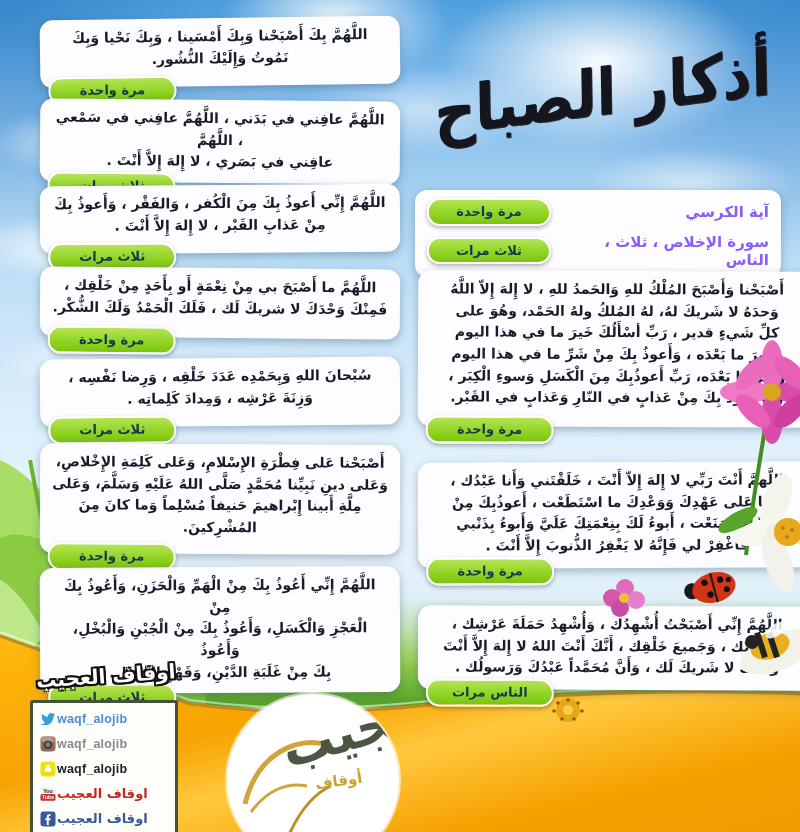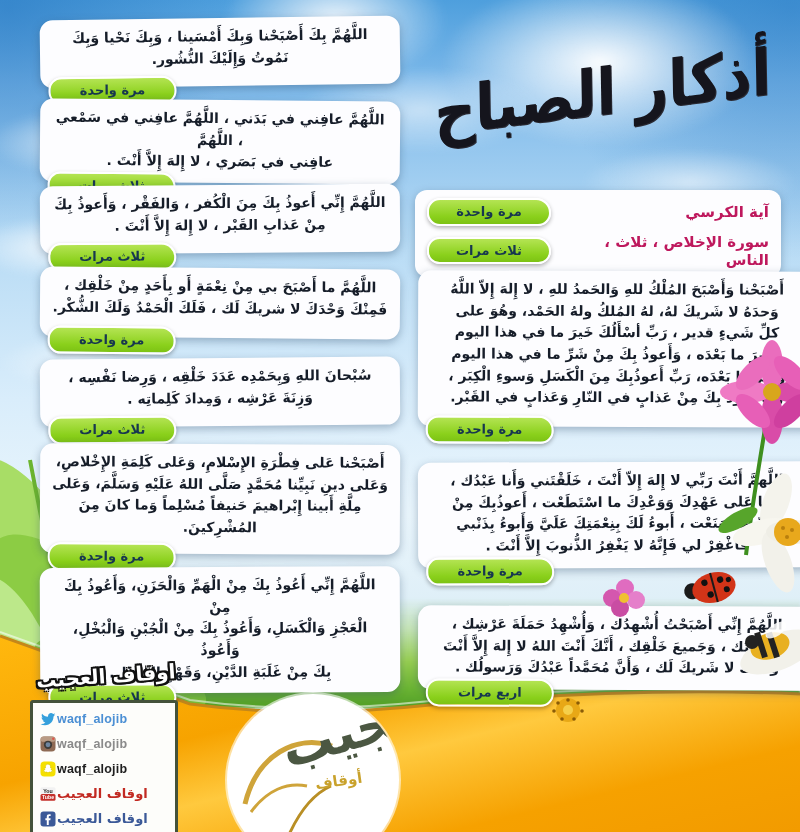--- a/index.html
+++ b/index.html
@@ -45,21 +45,21 @@
     box-shadow:0 2px 4px rgba(0,0,0,.3);
     color:#17374f;font-weight:bold;font-size:13px;line-height:1.35;
     padding:3px 12px;text-align:center;white-space:nowrap;
   }
   .badge-hang{position:absolute;left:8px;bottom:-17px;min-width:100px;}
 
   .quran-card{position:absolute;left:415px;top:190px;width:342px;z-index:18;
     background:#fdfdff;border-radius:12px;box-shadow:0 3px 8px rgba(50,80,110,.38);
     padding:8px 12px;direction:rtl;display:flex;flex-direction:column;gap:7px;}
   .quran-row{display:flex;align-items:center;justify-content:space-between;gap:8px;}
-  .quran-text{font-weight:bold;font-size:15px;color:#be185d;}
+  .quran-text{font-weight:bold;font-size:15px;color:#8b5cf6;}
 
   .brand-text{
     position:absolute;left:36px;top:664px;z-index:30;font-size:20px;font-weight:bold;color:#fff;
     transform:rotate(-4deg);letter-spacing:.5px;
     text-shadow:-2px -2px 0 #111,2px -2px 0 #111,-2px 2px 0 #111,2px 2px 0 #111,0 -2px 0 #111,0 2px 0 #111,-2px 0 0 #111,2px 0 0 #111;
   }
   .social-box{
     position:absolute;left:30px;top:700px;width:130px;height:124px;z-index:30;
     background:#fdfdfa;border:3px solid #44523a;border-radius:3px;
     display:flex;flex-direction:column;justify-content:space-around;padding:4px 6px;
@@ -243,21 +243,21 @@
     <p class="dua-text">اللَّهمَّ أَنْتَ رَبِّي لا إِلهَ إِلاّ أَنْتَ ، خَلَقْتَني وَأَنا عَبْدُك ،
 وَأَنا عَلى عَهْدِكَ وَوَعْدِكَ ما اسْتَطَعْت ، أَعوذُبِكَ مِنْ
 شَرِّ ما صَنَعْت ، أَبوءُ لَكَ بِنِعْمَتِكَ عَلَيَّ وَأَبوءُ بِذَنْبي
 فَاغْفِرْ لي فَإِنَّهُ لا يَغْفِرُ الذُّنوبَ إِلاَّ أَنْتَ .</p>
     <span class="badge badge-hang">مرة واحدة</span>
   </div>
   <div class="dua-card" style="left:418px;top:606px;width:374px;min-height:66px;transform:rotate(0.2deg);">
     <p class="dua-text">اللَّهُمَّ إِنِّي أَصْبَحْتُ أُشْهِدُك ، وَأُشْهِدُ حَمَلَةَ عَرْشِك ،
 وَمَلائِكَتَك ، وَجَميعَ خَلْقِك ، أَنَّكَ أَنْتَ اللهُ لا إِلهَ إِلاَّ أَنْتَ
 وَحْدَكَ لا شَريكَ لَك ، وَأَنَّ مُحَمَّداً عَبْدُكَ وَرَسولُك .</p>
-    <span class="badge badge-hang">اربع مرات</span>
+    <span class="badge badge-hang">الناس مرات</span>
   </div>
 
   <svg class="footer-svg" width="800" height="240" viewBox="0 0 800 240">
     <defs>
       <linearGradient id="orangeGrad" x1="0" y1="0" x2="1" y2="1">
         <stop offset="0" stop-color="#ffb80e"></stop>
         <stop offset=".38" stop-color="#f7a300"></stop>
         <stop offset=".55" stop-color="#ffc93e"></stop>
         <stop offset=".78" stop-color="#f6a100"></stop>
         <stop offset="1" stop-color="#f29b00"></stop>

